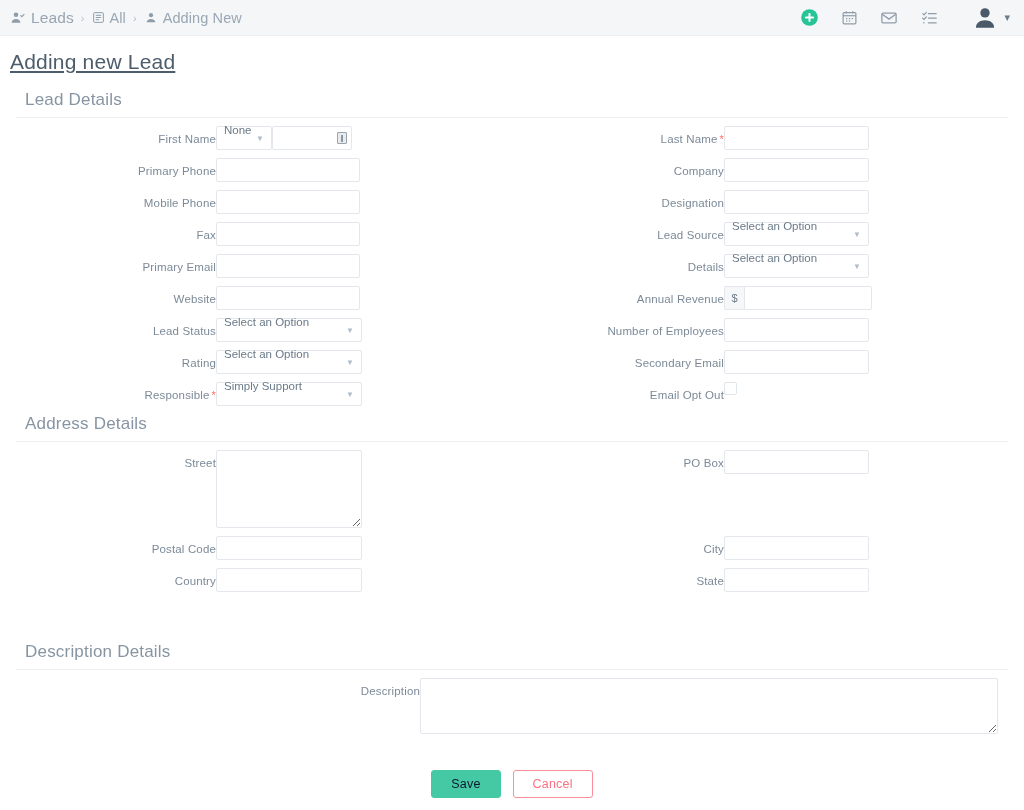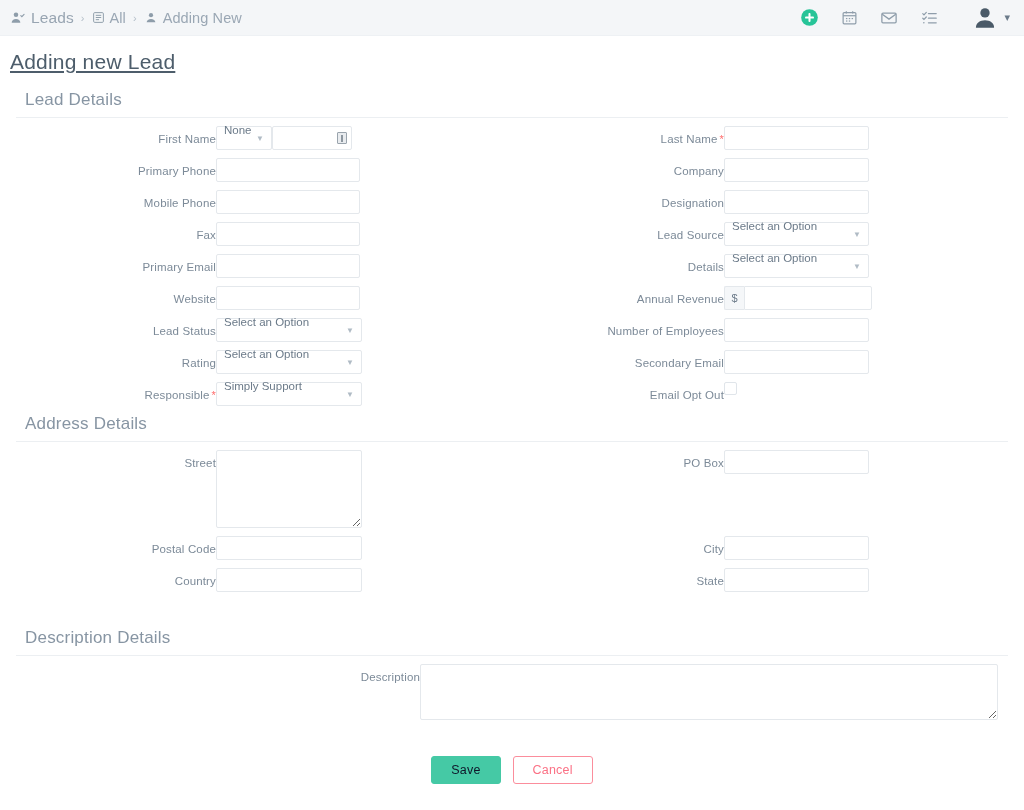--- a/index.html
+++ b/index.html
@@ -517,21 +517,21 @@
       <div class="row">
         <div class="label">State</div>
         <div class="field">
           <input class="txt wide" type="text" value="" style="">
         </div>
       </div>
 
     </div>
   </div>
 
-  <div class="section" style="margin-top:30px">
+  <div class="section" style="margin-top:44px">
     <div class="section-head">Description Details</div>
 
     <div class="row desc-row" style="grid-template-columns:404px 1fr">
       <div class="label">Description</div>
       <div class="field">
         <textarea class="ta desc" style=""></textarea>
       </div>
     </div>
   </div>
 

